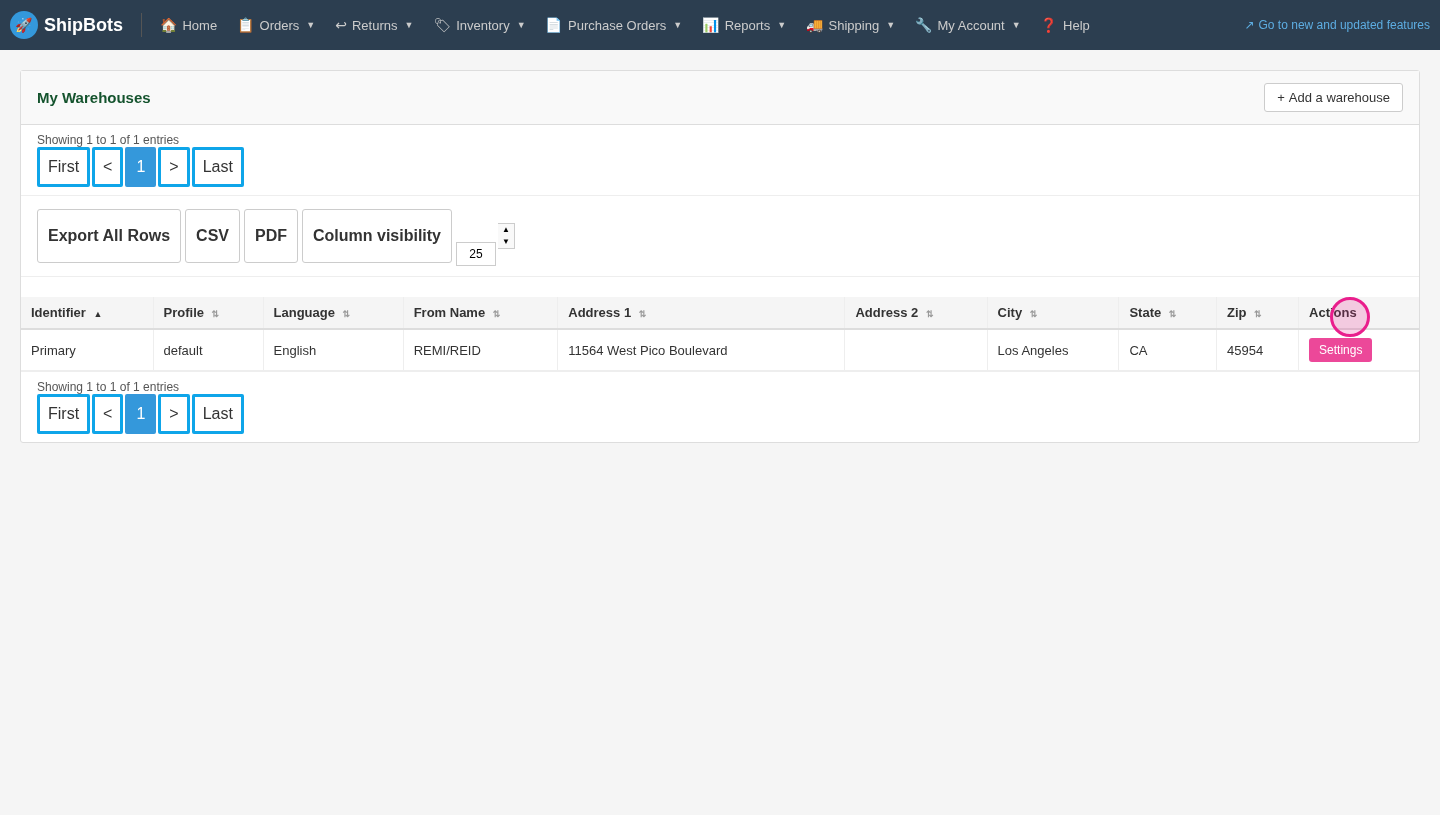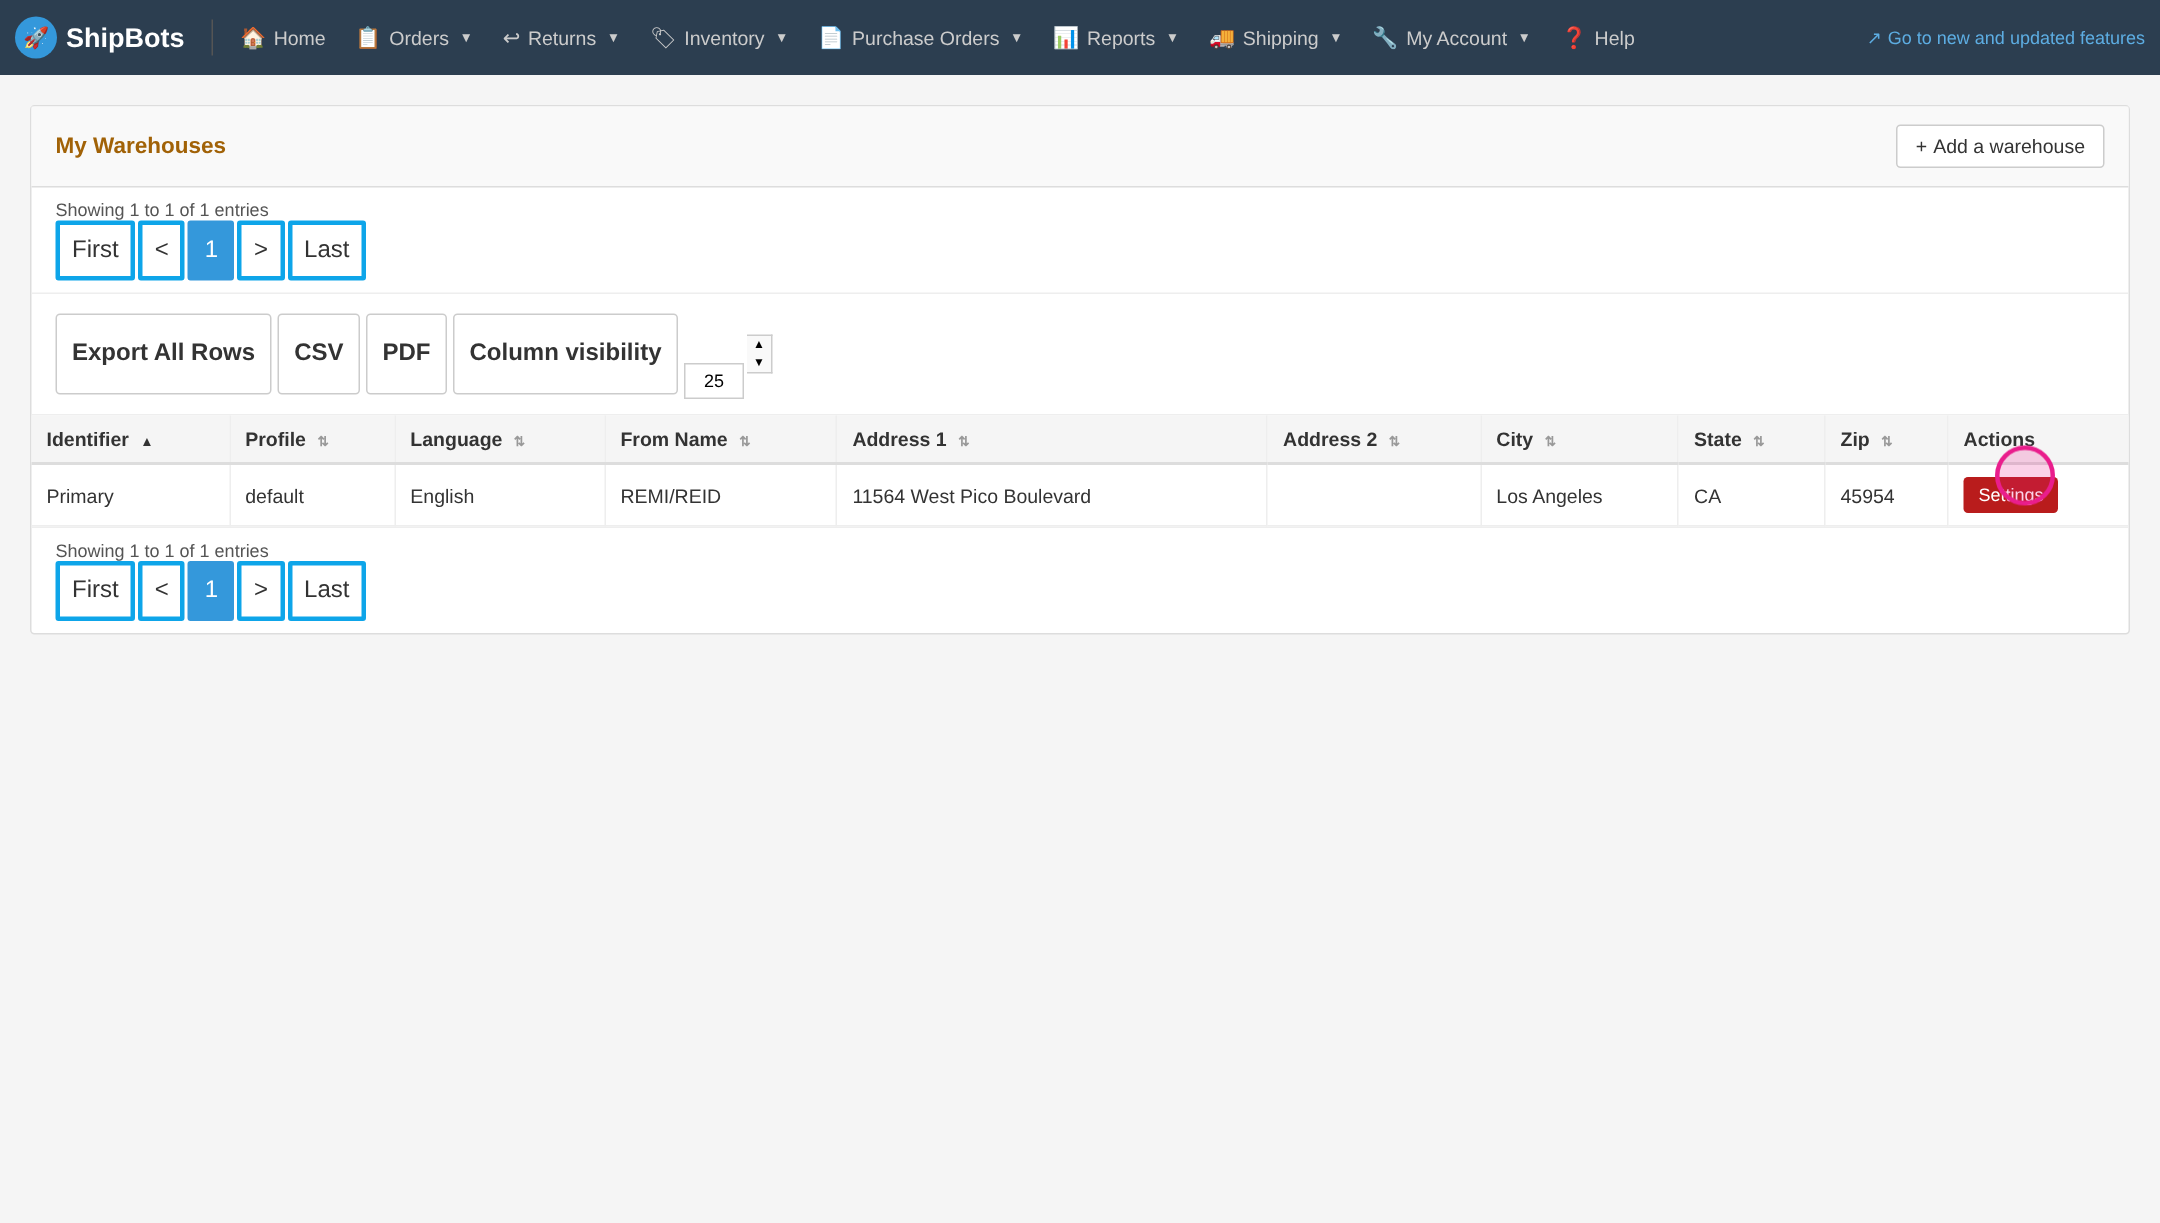--- a/index.html
+++ b/index.html
@@ -83,21 +83,21 @@
       display: flex;
       align-items: center;
       justify-content: space-between;
       padding: 12px 16px;
       border-bottom: 1px solid #ddd;
       background: #f9f9f9;
     }
     .panel-title {
       font-size: 15px;
       font-weight: bold;
-      color: #a16207;
+      color: #14532d;
     }
     .btn-add-warehouse {
       background: #fff;
       border: 1px solid #ccc;
       border-radius: 3px;
       padding: 6px 12px;
       cursor: pointer;
       font-size: 13px;
       color: #333;
       display: flex;
@@ -196,20 +196,21 @@
       background: #f9f9f9;
       border: none;
       line-height: 1.2;
     }
 
     
     .data-table {
       width: 100%;
       border-collapse: collapse;
       font-size: 13px;
+      margin-top: 20px;
     }
     .data-table th {
       background: #f5f5f5;
       border-bottom: 2px solid #ddd;
       border-right: 1px solid #eee;
       padding: 8px 10px;
       text-align: left;
       font-weight: bold;
       color: #333;
       white-space: nowrap;
@@ -221,21 +222,21 @@
     .data-table th .sort-up { color: #333; }
     .data-table td {
       border-bottom: 1px solid #eee;
       border-right: 1px solid #eee;
       padding: 8px 10px;
       vertical-align: middle;
     }
     .data-table td:last-child { border-right: none; }
 
     .btn-settings {
-      background: #b91c1c;
+      background: #ec4899;
       color: #fff;
       border: none;
       border-radius: 3px;
       padding: 5px 10px;
       cursor: pointer;
       font-size: 12px;
     }
 
     
     .cursor-overlay {

